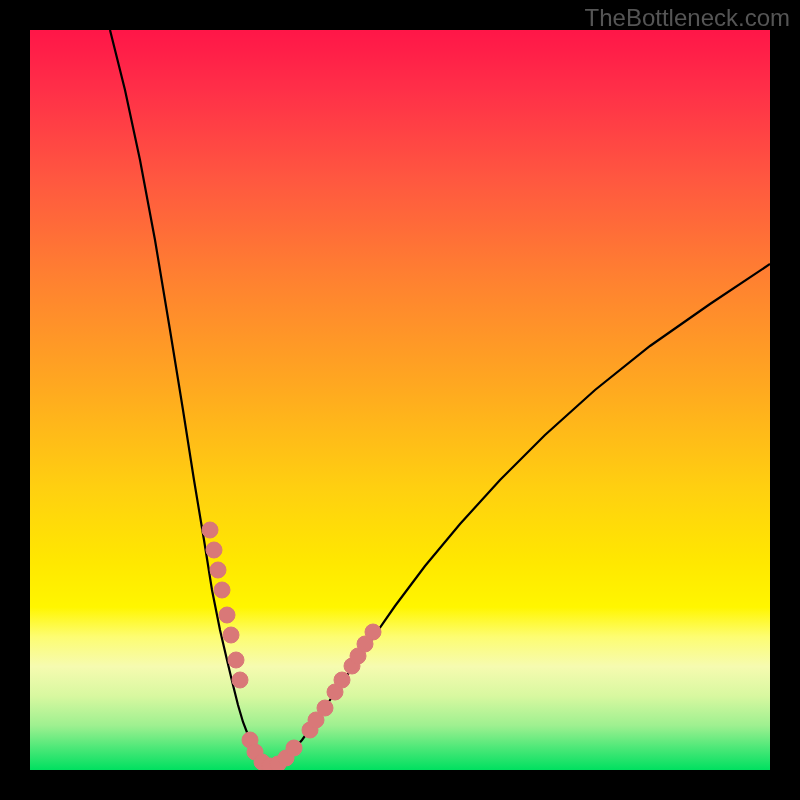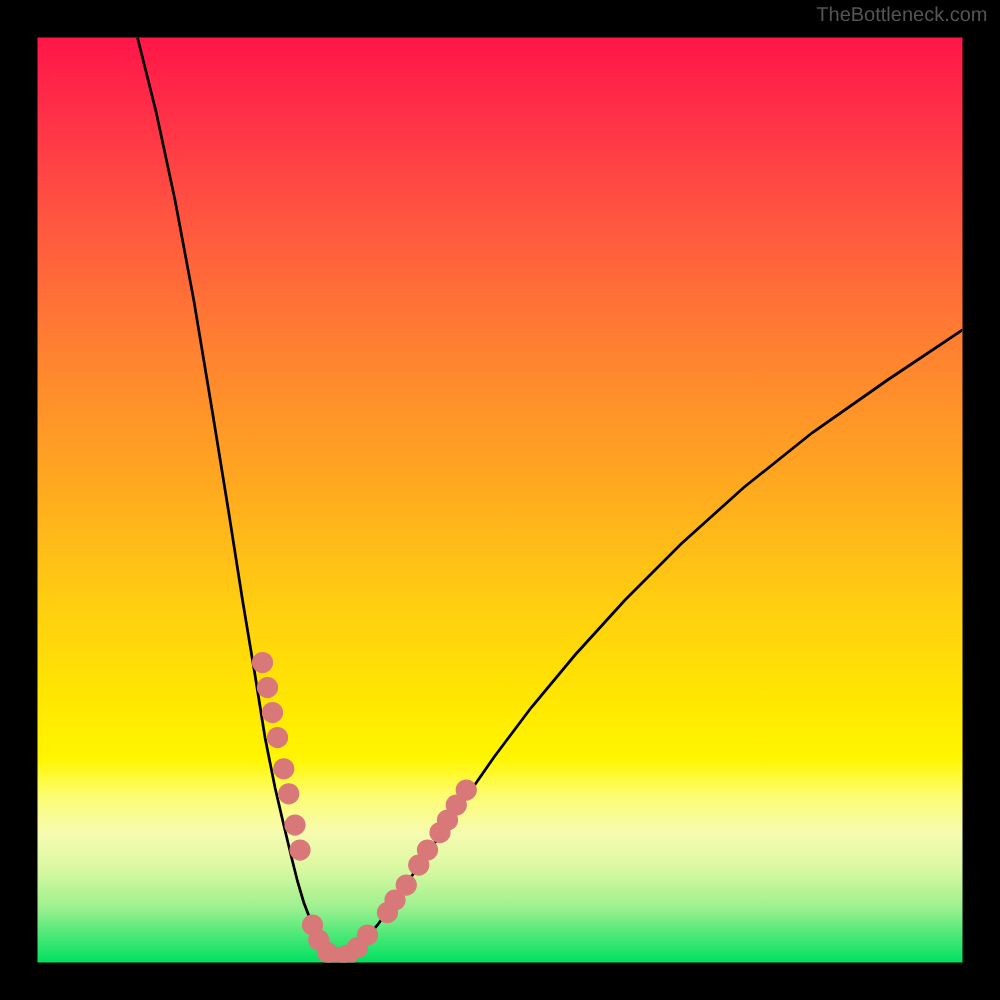--- a/index.html
+++ b/index.html
@@ -3,21 +3,21 @@
 <meta charset="utf-8">
 <style>
   * { margin: 0; padding: 0; box-sizing: border-box; }
   html, body { width: 800px; height: 800px; overflow: hidden; }
   body { background: #000; font-family: Arial, sans-serif; position: relative; }
   .watermark {
     position: absolute;
     top: 4px;
     right: 10px;
     color: #555;
-    font-size: 16px;
+    font-size: 24px;
     font-weight: 500;
     z-index: 10;
   }
   .plot-area {
     position: absolute;
     left: 30px;
     top: 30px;
     width: 740px;
     height: 740px;
   }

